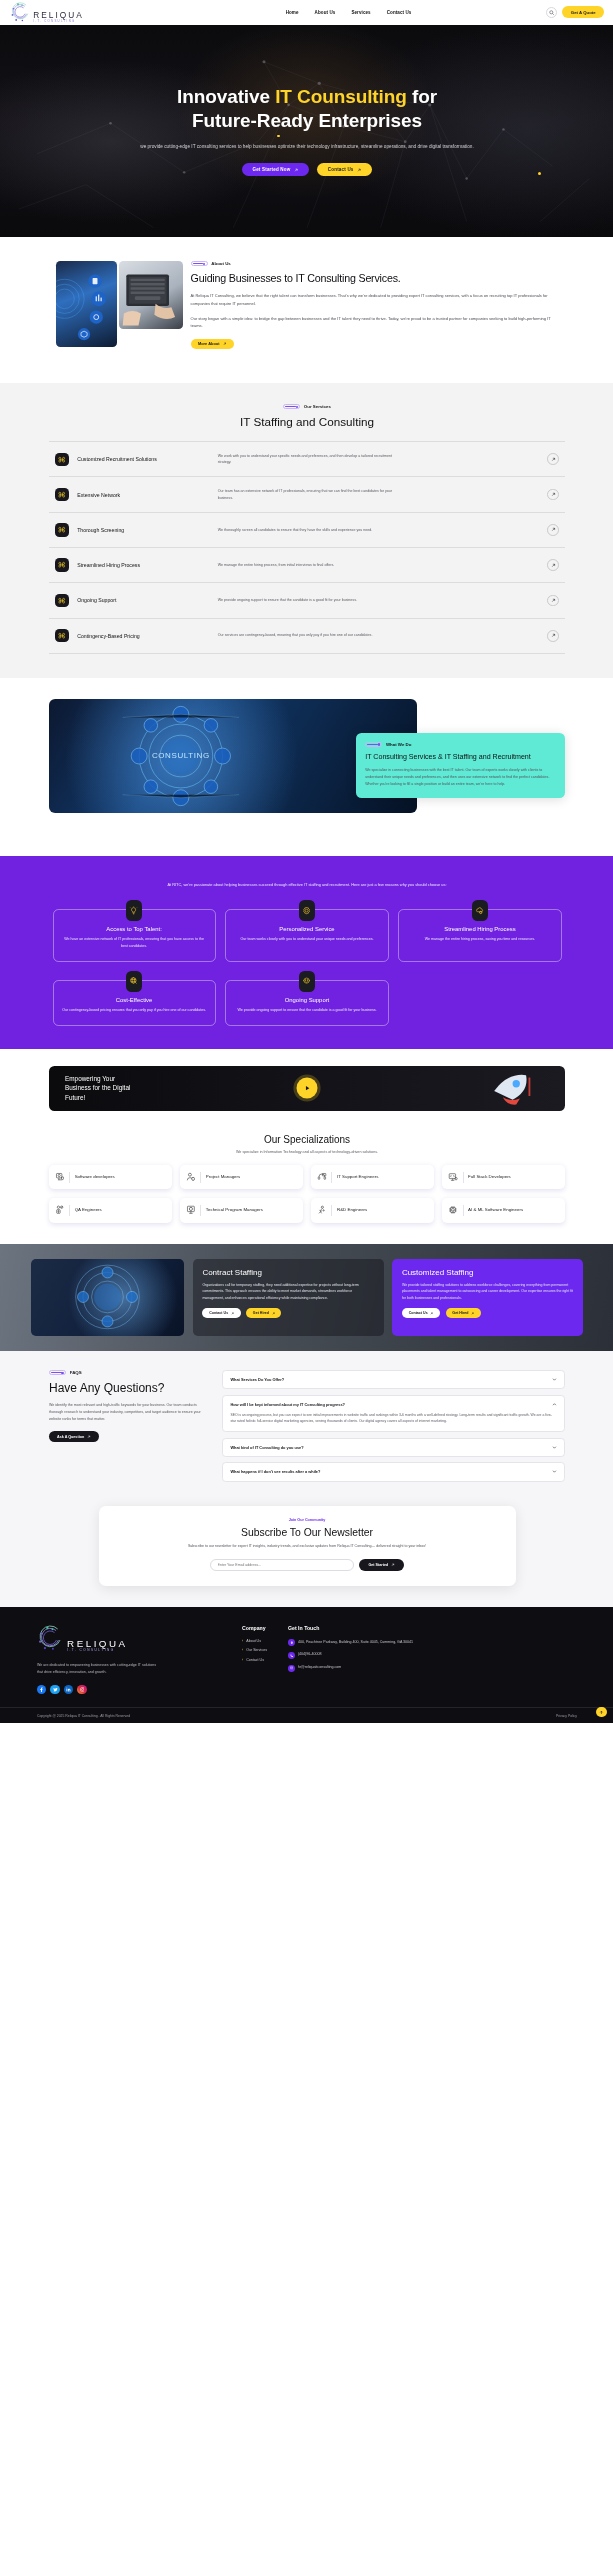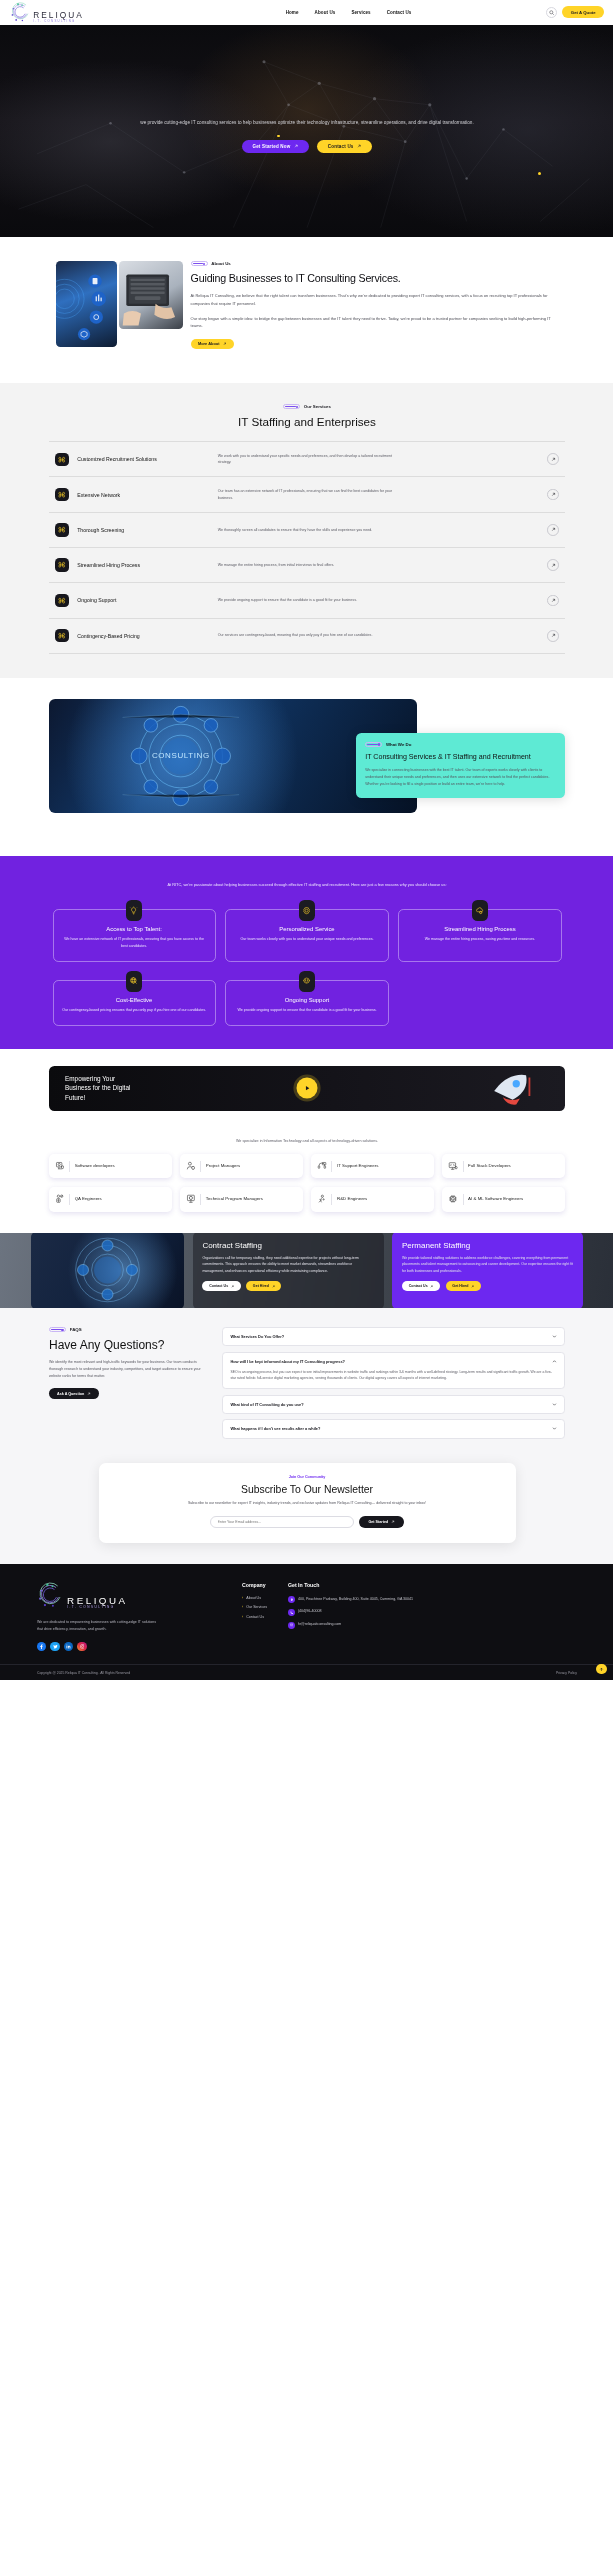--- a/index.html
+++ b/index.html
@@ -99,21 +99,21 @@
   
   .spec{background:#fff;padding:4.9px 0 21px;text-align:center;}
   .spec h2{font-size:10px;font-weight:400;color:#111;}
   .spec .lead{font-size:3.7px;color:#5c5c66;margin-top:4.9px;}
   .spec-grid{width:516px;margin:11px auto 0;display:grid;grid-template-columns:repeat(4,1fr);gap:8.6px;}
   .spec-card{background:#fff;border-radius:4.9px;box-shadow:0 1.2px 5.5px rgba(80,60,160,.14);padding:6.8px 5.5px;display:flex;align-items:center;gap:4.9px;text-align:left;min-height:24.6px;}
   .spec-card .sep{width:0.6px;align-self:stretch;background:#e3e3ea;}
   .spec-card span{font-size:4.4px;line-height:1.45;color:#222;}
 
   
-  .staff{height:75px;position:relative;background:linear-gradient(100deg,#6c7480 0%,#4a5058 40%,#2a2f38 100%);overflow:hidden;display:flex;align-items:center;}
+  .staff{height:107px;position:relative;background:linear-gradient(100deg,#6c7480 0%,#4a5058 40%,#2a2f38 100%);overflow:hidden;display:flex;align-items:center;}
   .staff-inner{width:552px;margin:0 auto;display:flex;gap:8.6px;align-items:center;position:relative;z-index:3;}
   .staff-img{width:153px;height:77px;border-radius:4.9px;background:radial-gradient(circle at 60% 50%, rgba(120,190,255,.5), transparent 55%),linear-gradient(120deg,#1b2a45,#10203c 60%,#0a1326);}
   .staff-card{flex:1;border-radius:4.9px;padding:9.2px 9.8px 9.8px;min-height:77px;}
   .staff-dark{background:rgba(18,18,24,.46);backdrop-filter:blur(1.2px);}
   .staff-purple{background:#6D28F0;}
   .staff-card h3{font-size:8px;font-weight:400;color:#fff;}
   .staff-card p{font-size:3.5px;line-height:1.9;color:#e4e4ec;margin-top:4.9px;}
   .staff-btns{display:flex;gap:5.5px;margin-top:6.8px;}
   .sbtn{border:none;border-radius:7.4px;height:9.8px;padding:0 6.8px;font-size:3.6px;font-weight:700;display:flex;align-items:center;gap:2.5px;}
   .sbtn-light{background:#fff;color:#17171d;}
@@ -226,20 +226,24 @@
           <circle cx="610" cy="120" r="2.6"></circle>
           <circle cx="660" cy="190" r="2.2"></circle>
         <circle cx="700" cy="130" r="2.6"></circle>
           <circle cx="180" cy="160" r="2"></circle>
           <circle cx="300" cy="240" r="2"></circle>
         <circle cx="820" cy="170" r="2"></circle>
           <circle cx="760" cy="250" r="2"></circle>
       </g>
     </svg>
     <div class="hero-inner">
+      <h1>
+        <span>Innovative </span><span class="accent">IT Counsulting</span><span> for</span><br>
+        <span>Future-Ready Enterprises</span>
+      </h1>
       <p>we provide cutting-edge IT consulting services to help businesses optimize their technology infrastructure, streamline operations, and drive digital transformation.</p>
       <div class="hero-btns">
         <button class="btn btn-purple">
           <span>Get Started Now</span>
           <svg width="4.3" height="4.3" viewBox="0 0 10 10">
               <path d="M2.5 7.5 L7.5 2.5 M3.8 2.5 H7.5 V6.2" stroke="#fff" stroke-width="1.2" fill="none"></path>
             </svg>
         </button>
         <button class="btn btn-yellow">
           <span>Contact Us</span>
@@ -317,21 +321,21 @@
 
   <section class="services">
     <div class="sec-head">
       <div class="eyebrow">
         <span class="pill">
             <i></i>
             <b></b>
           </span>
         <span>Our Services</span>
       </div>
-      <h2>IT Staffing and Enterprises</h2>
+      <h2>IT Staffing and Consulting</h2>
     </div>
     <div class="svc-list">
       <div class="svc-row">
         <span class="svc-ico">
             <svg width="7.4" height="7.4" viewBox="0 0 14 14">
               <g fill="none" stroke="#FFD428" stroke-width="1.1">
                 <path d="M6.3 6.3 H3.4 a1.9 1.9 0 1 1 1.9 -1.9 V6.3z"></path>
                 <path d="M7.7 6.3 H10.6 a1.9 1.9 0 1 0 -1.9 -1.9 V6.3z"></path>
                 <path d="M6.3 7.7 H3.4 a1.9 1.9 0 1 0 1.9 1.9 V7.7z"></path>
                 <path d="M7.7 7.7 H10.6 a1.9 1.9 0 1 1 -1.9 1.9 V7.7z"></path>
@@ -573,20 +577,21 @@
       <svg style="position:absolute;right:12.3px;top:4.9px" width="98" height="36" viewBox="0 0 160 58">
         <path d="M64 34 q22 -30 52 -26 q5 26 -22 40 z" fill="#dfe7f2"></path>
         <path d="M78 44 q12 8 28 2 l-6 10 q-14 2 -22 -12z" fill="#e3483f"></path>
         <circle cx="100" cy="22" r="6" fill="#4aa8ff"></circle>
         <path d="M120 12 h3 v30 h-3z" fill="#c63b34"></path>
       </svg>
     </div>
   </div>
 
   <section class="spec">
+    <h2>Our Specializations</h2>
     <p class="lead">We specialize in Information Technology and all aspects of technology-driven solutions.</p>
     <div class="spec-grid">
       <div class="spec-card">
         <svg width="9.8" height="9.8" viewBox="0 0 20 20">
             <g fill="none" stroke="#222" stroke-width="1.1">
               <rect x="3" y="3" width="11" height="9" rx="1.3"></rect>
               <circle cx="8.5" cy="7.2" r="2.2"></circle>
               <path d="M6 16 h9 M8 12 v4"></path>
               <circle cx="15.5" cy="12.5" r="2.6"></circle>
             </g>
@@ -713,21 +718,21 @@
             </button>
           <button class="sbtn sbtn-y">
               <span>Get Hired</span>
               <svg width="3.1" height="3.1" viewBox="0 0 10 10">
                 <path d="M2.5 7.5 L7.5 2.5 M3.8 2.5 H7.5 V6.2" stroke="#17171d" stroke-width="1.4" fill="none"></path>
               </svg>
             </button>
         </div>
       </div>
       <div class="staff-card staff-purple">
-        <h3>Permanent Staffing</h3>
+        <h3>Customized Staffing</h3>
         <p>We provide tailored staffing solutions to address workforce challenges, covering everything from permanent placements and talent management to outsourcing and career development. Our expertise ensures the right fit for both businesses and professionals.</p>
         <div class="staff-btns">
           <button class="sbtn sbtn-light">
               <span>Contact Us</span>
               <svg width="3.1" height="3.1" viewBox="0 0 10 10">
                 <path d="M2.5 7.5 L7.5 2.5 M3.8 2.5 H7.5 V6.2" stroke="#17171d" stroke-width="1.4" fill="none"></path>
               </svg>
             </button>
           <button class="sbtn sbtn-y">
               <span>Get Hired</span>

